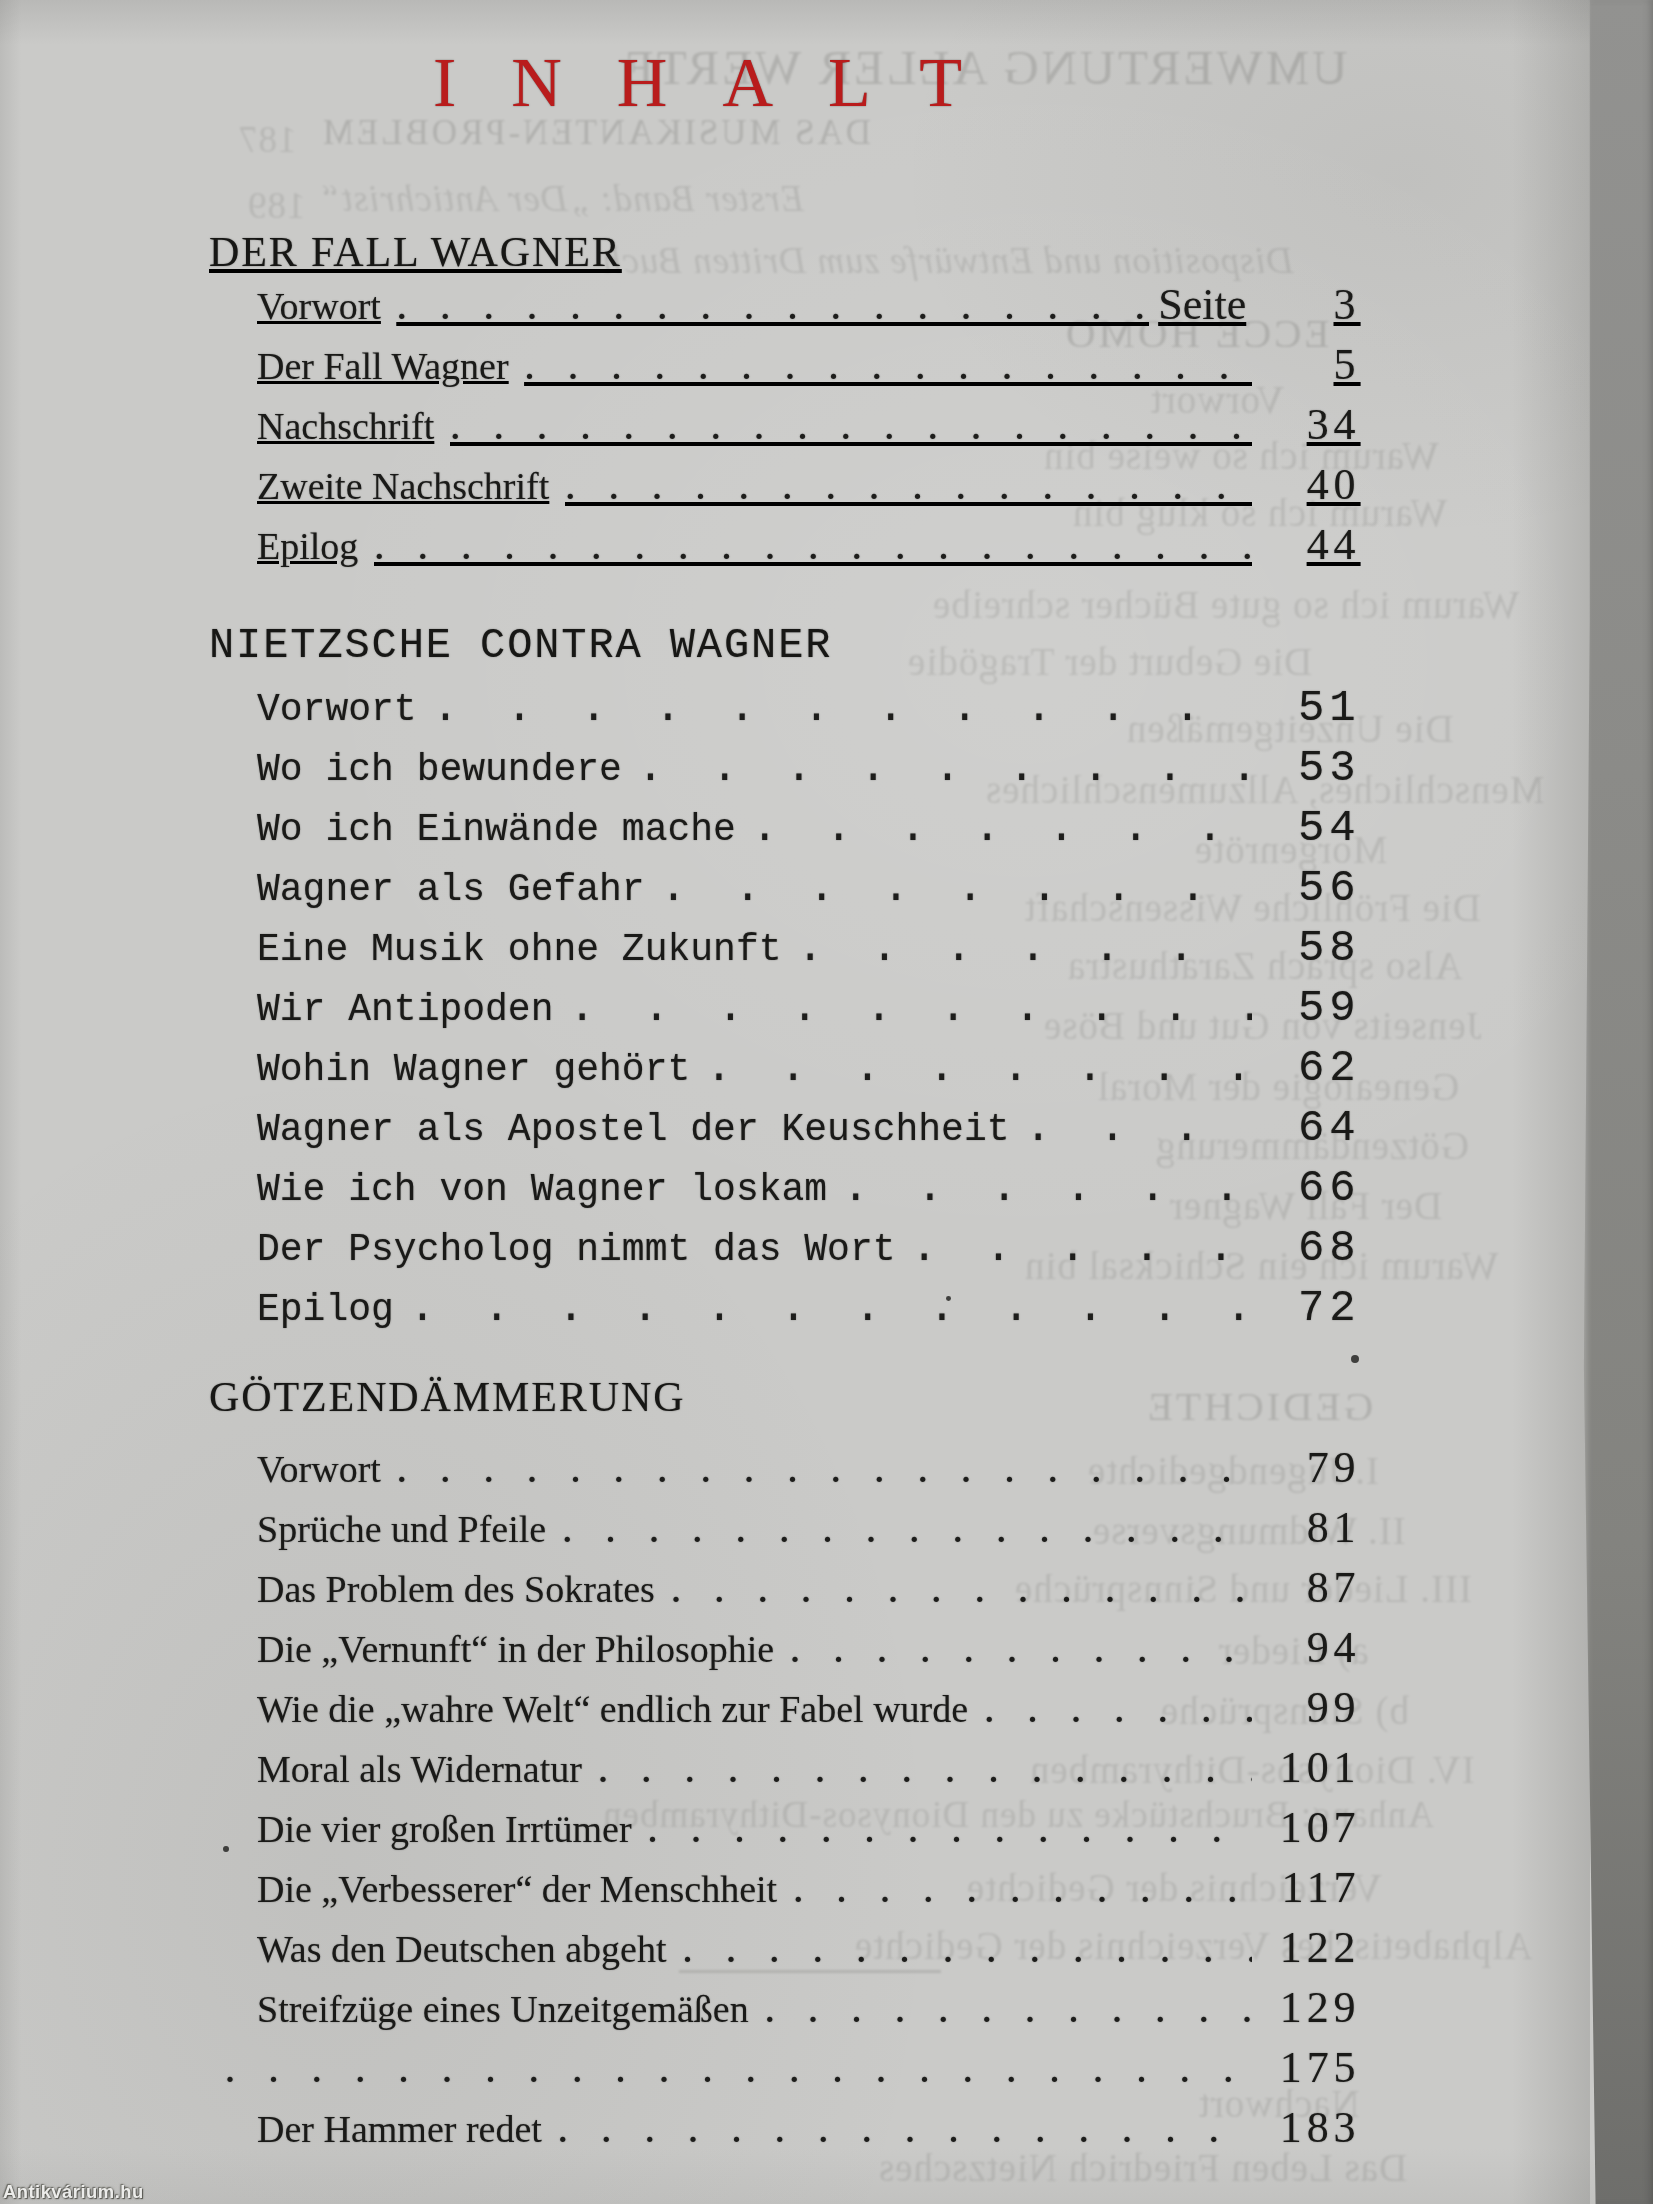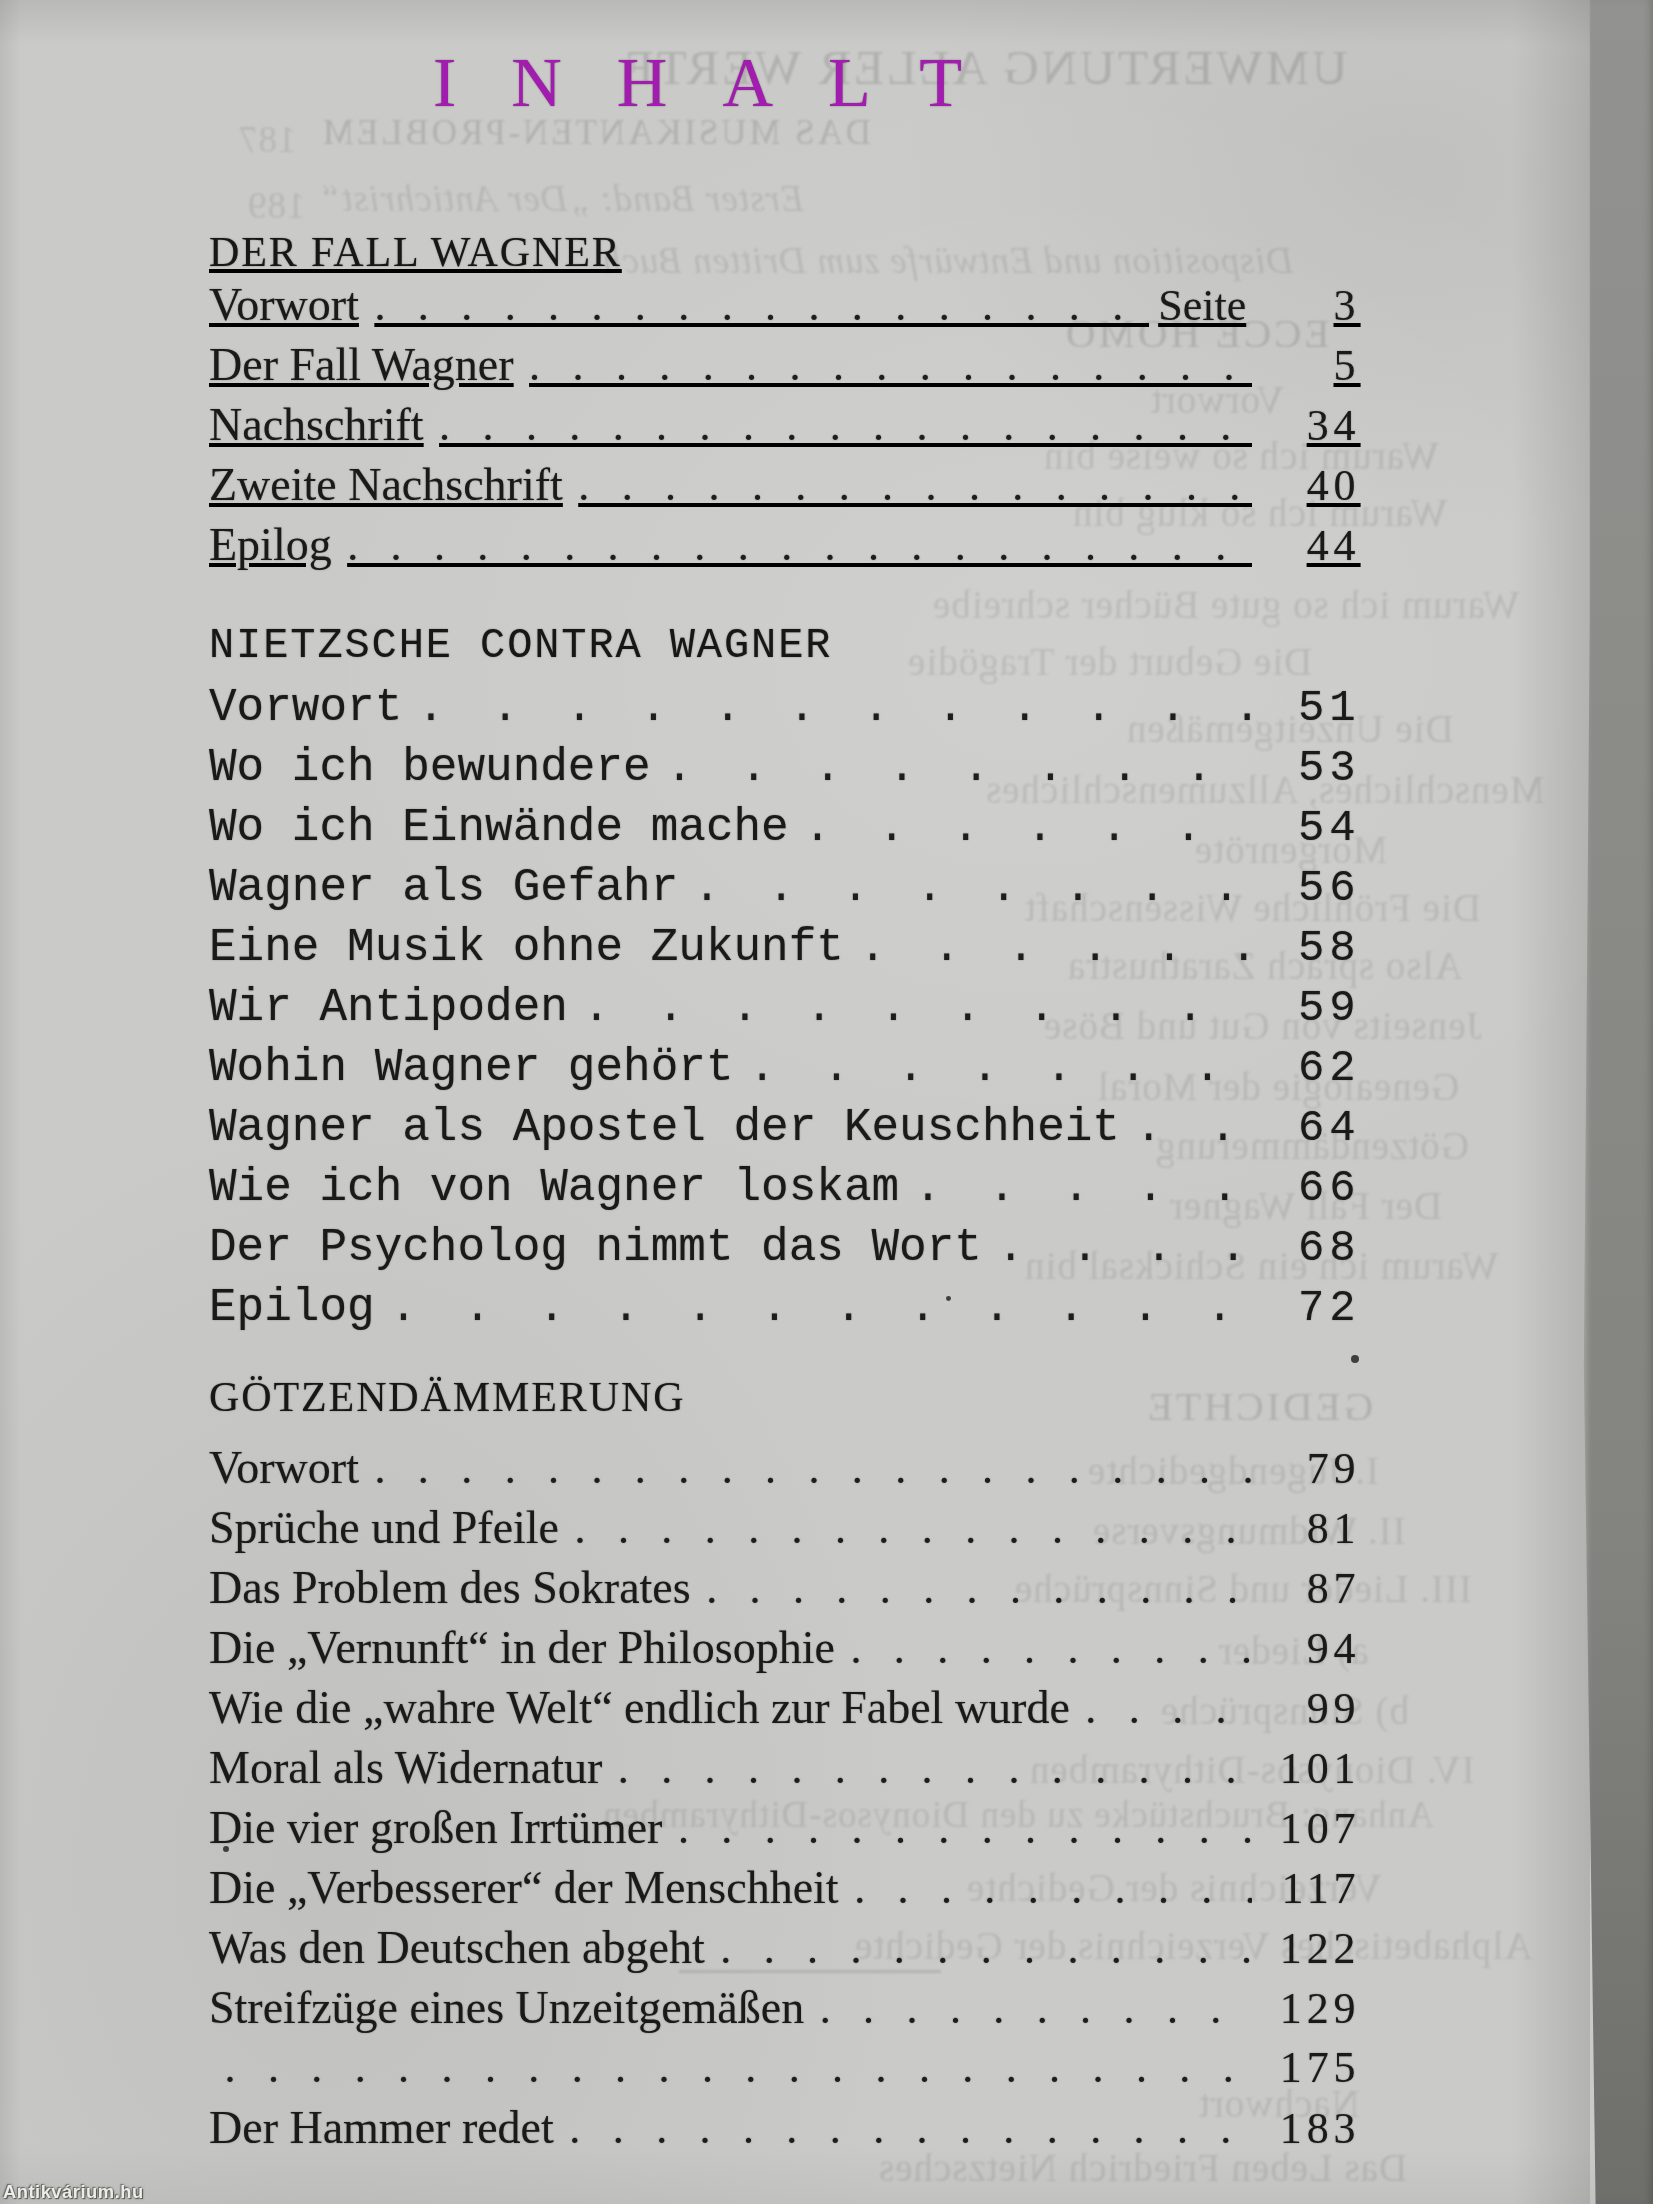--- a/index.html
+++ b/index.html
@@ -40,36 +40,36 @@
     filter:blur(1.2px);
     letter-spacing:1px;
   }
   .ghost.caps{opacity:0.20;letter-spacing:2.9px;}
   .ghost.italic{font-style:italic;}
   .ghost-rule{position:absolute;height:2.9px;background:#6a6a66;opacity:0.22;filter:blur(1px);}
   .speck{position:absolute;border-radius:50%;background:#272724;opacity:0.85;}
   
   #title{
     position:absolute;left:433px;top:43px;
-    font-size:70px;letter-spacing:55px;color:#a21caf;
+    font-size:70px;letter-spacing:55px;color:#b91c1c;
     text-shadow:0 0 1.5px rgba(20,20,18,0.55);
   }
   .section{position:absolute;left:209px;width:1169px;}
   .sec-heading{
     display:block;font-size:42px;line-height:43px;letter-spacing:1.9px;
     color:#171715;text-shadow:0 0 1.5px rgba(20,20,18,0.5);white-space:nowrap;
   }
   #sec0{top:231px;text-decoration:underline;} #sec0 .rows{margin-top:1px;}
   #sec1{top:625px;font-family:Liberation Mono, monospace;} #sec1 .rows{margin-top:9.7px;}
   #sec2{top:1376px;} #sec2 .rows{margin-top:19.4px;}
   .toc-row{
     display:flex;align-items:baseline;height:60px;line-height:60px;
     white-space:nowrap;color:#1a1a18;text-shadow:0 0 1.5px rgba(22,22,20,0.45);
   }
-  .toc-label{font-size:46px;flex:0 0 auto;}
+  .toc-label{font-size:38px;flex:0 0 auto;margin-left:48px;}
   .leader{
     flex:1 1 auto;overflow:hidden;margin-left:15.5px;
     font-size:44px;letter-spacing:10.7px;color:#1d1d1b;
   }
   .seite{flex:0 0 auto;font-size:44px;margin:0 5.8px 0 9.7px;display:none;}
   .toc-num{
     flex:0 0 126px;text-align:right;font-size:44px;letter-spacing:4.9px;
     padding-right:17.5px;box-sizing:border-box;
   }
   

